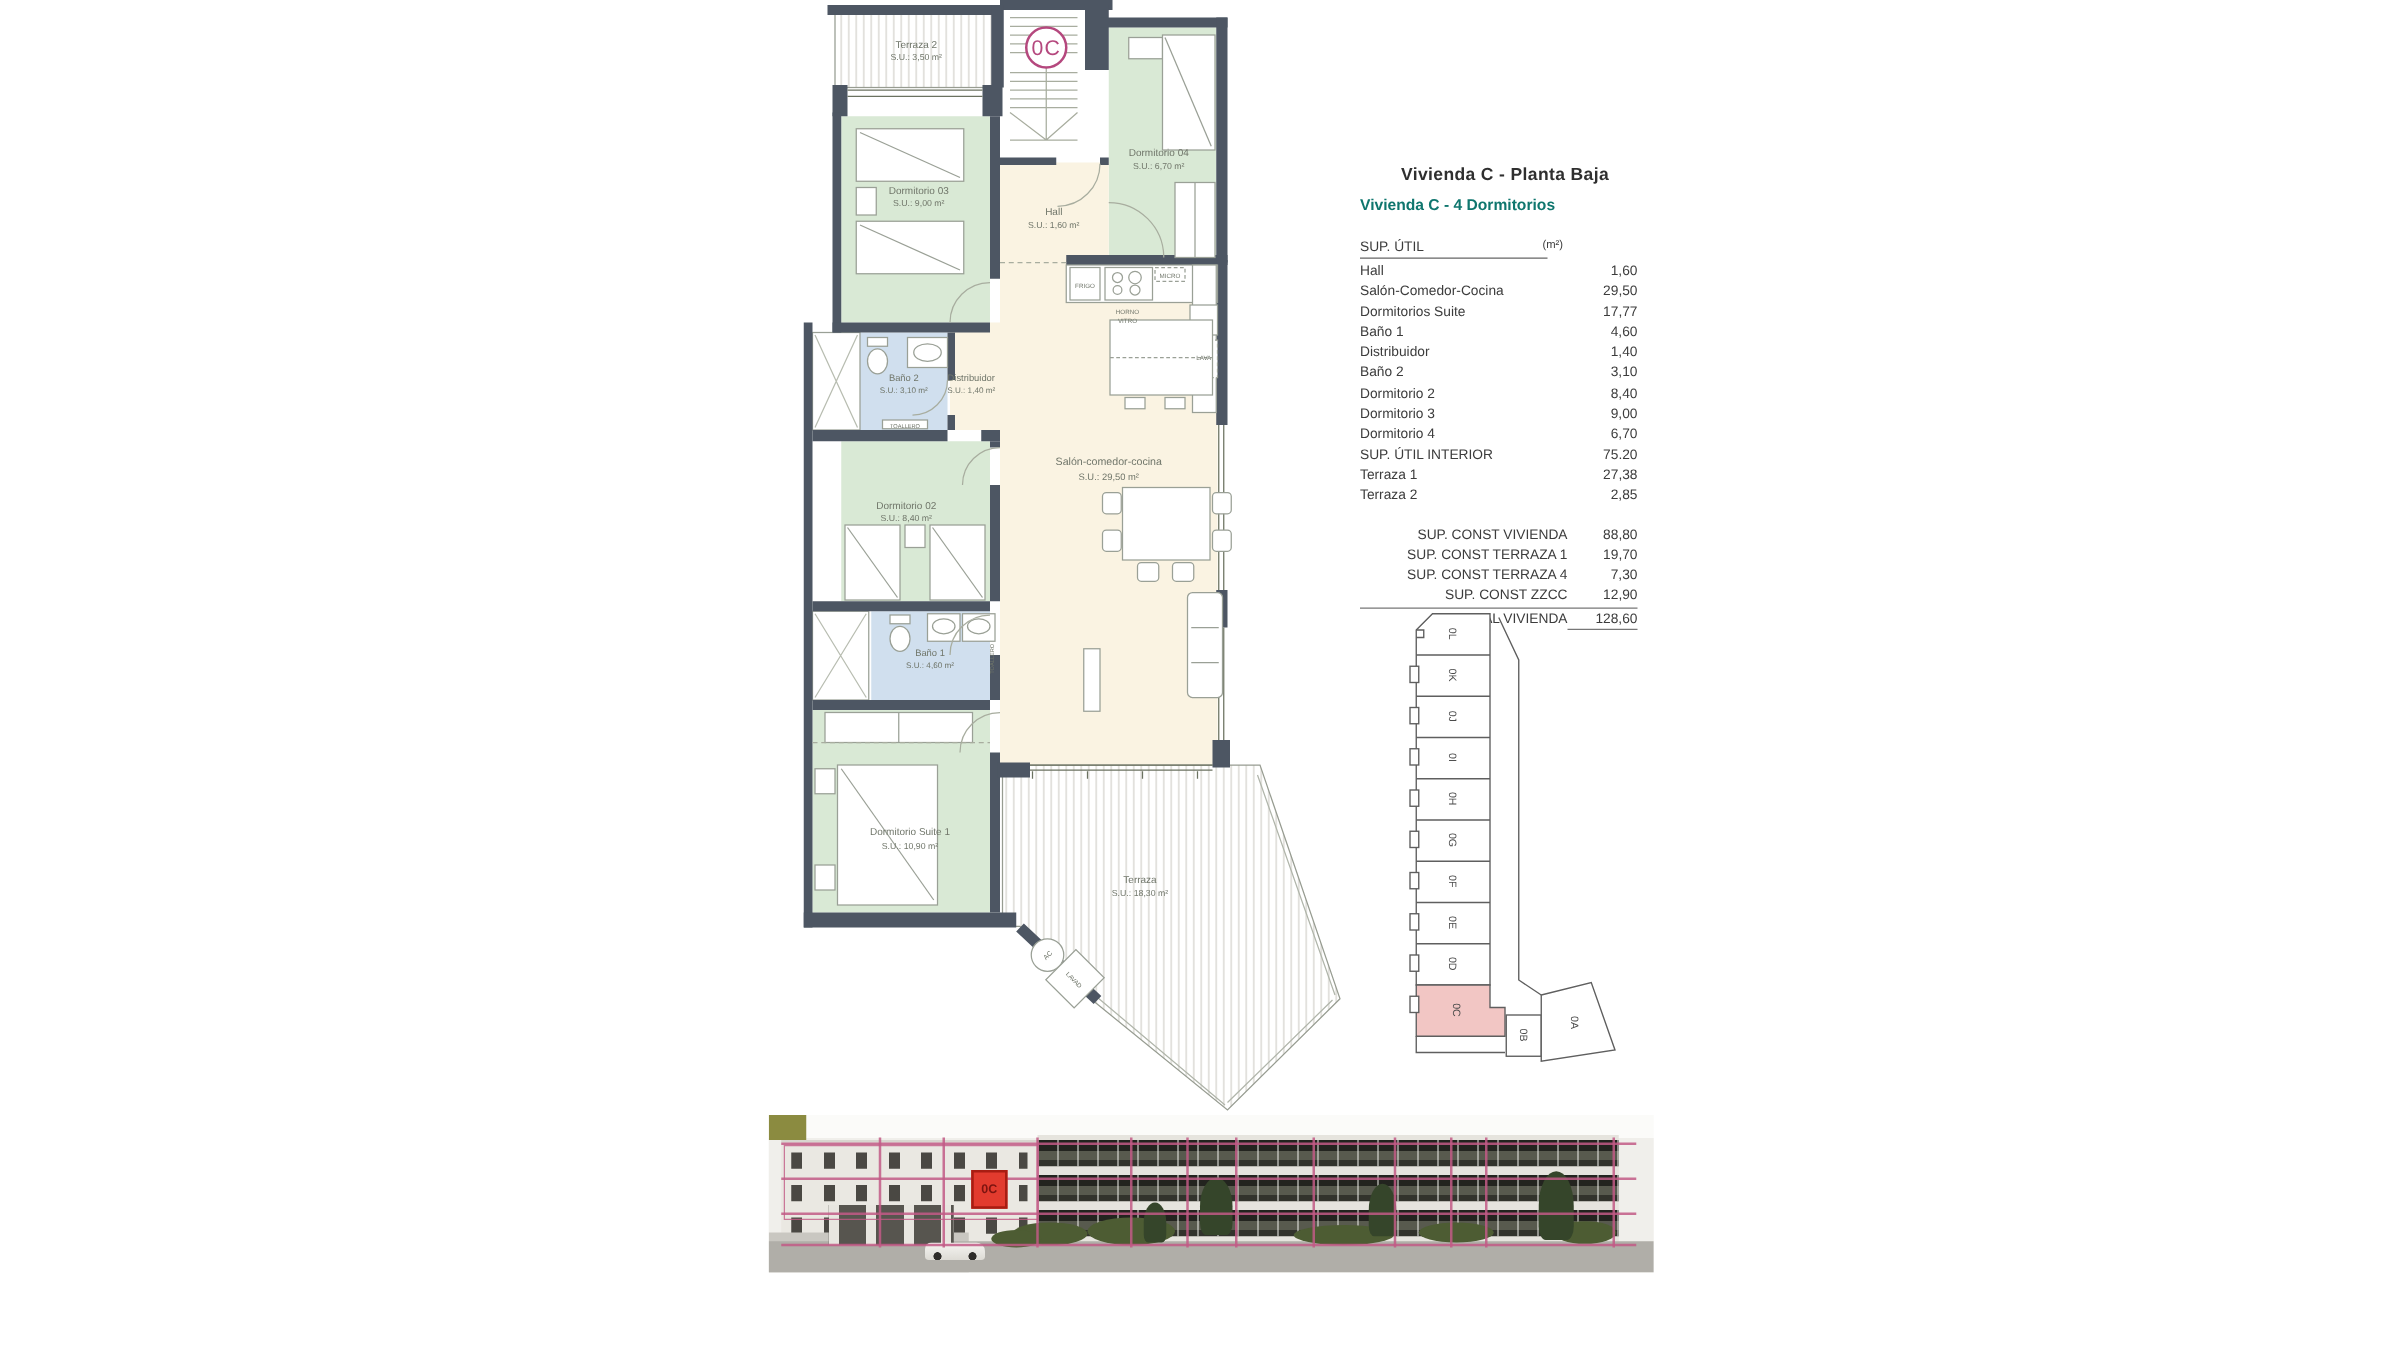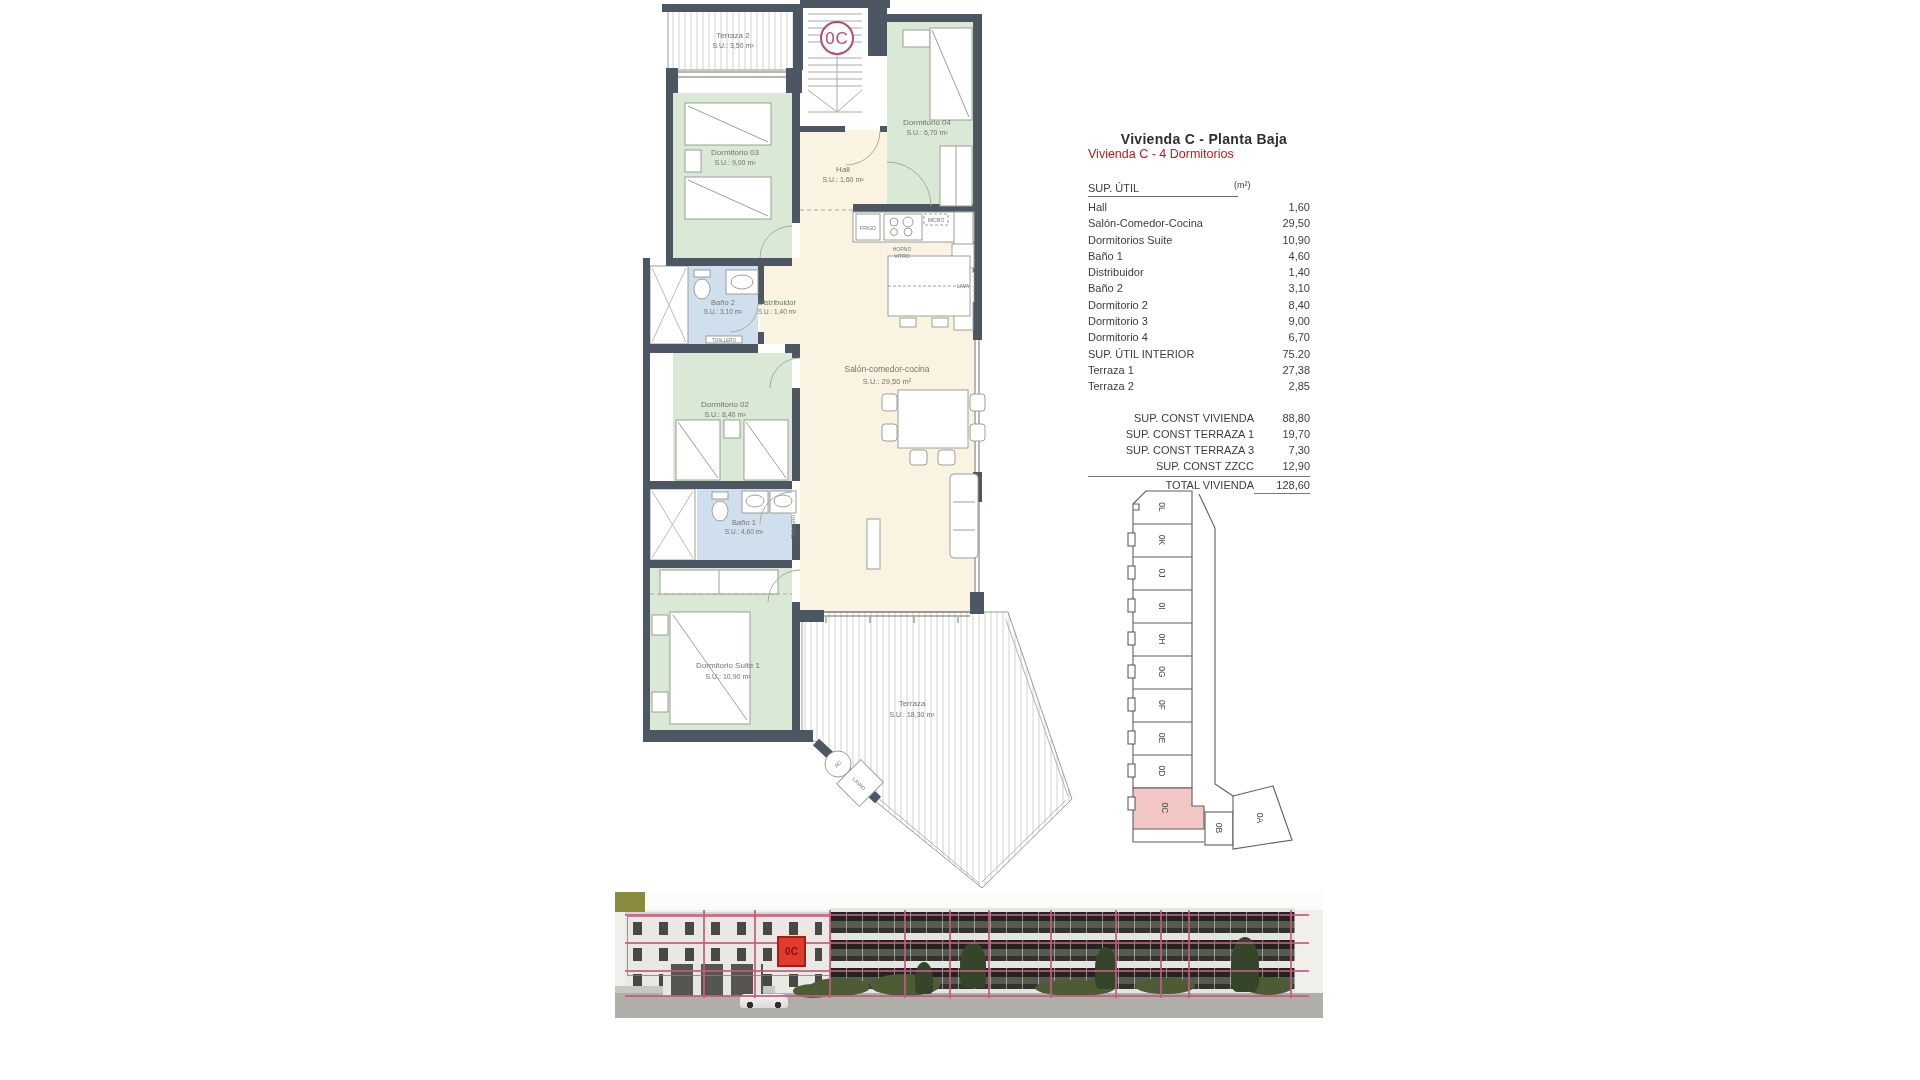--- a/index.html
+++ b/index.html
@@ -3,21 +3,21 @@
 <meta charset="utf-8">
 <style>
   html,body{margin:0;padding:0;background:#ffffff;}
   .page{position:relative;width:1920px;height:1080px;background:#ffffff;overflow:hidden;
         font-family:"Liberation Sans",sans-serif;color:#3d3d3d;}
   svg{font-family:"Liberation Sans",sans-serif;}
 
   
   .panel{position:absolute;left:1088px;top:131px;width:232px;}
   .p-title{font-size:14px;font-weight:bold;letter-spacing:.3px;text-align:center;color:#2f2f2f;}
-  .p-sub{font-size:12.5px;font-weight:normal;margin-top:0;color:#b91c1c;}
+  .p-sub{font-size:12.5px;font-weight:bold;margin-top:10px;color:#0f766e;}
   .tbl{margin-top:21px;width:222px;font-size:11px;color:#3c3c3c;}
   .thead{position:relative;height:17px;}
   .thead .hl{display:inline-block;width:150px;border-bottom:1px solid #666;padding-bottom:2px;}
   .thead .hu{position:absolute;left:146px;top:-2px;font-size:9px;}
   .arow{display:flex;justify-content:space-between;height:16.3px;line-height:16.3px;}
   .arow .val{width:56px;text-align:right;}
   .summary{margin-top:15px;}
   .srow{display:flex;height:16.3px;line-height:16.3px;}
   .srow .lbl{width:166px;text-align:right;}
   .srow .val{width:56px;text-align:right;}
@@ -281,21 +281,21 @@
       <div class="arow">
           <span class="lbl">Hall</span>
           <span class="val">1,60</span>
         </div>
       <div class="arow">
           <span class="lbl">Salón-Comedor-Cocina</span>
           <span class="val">29,50</span>
         </div>
       <div class="arow">
           <span class="lbl">Dormitorios Suite</span>
-          <span class="val">10,90</span>
+          <span class="val">17,77</span>
         </div>
       <div class="arow">
           <span class="lbl">Baño 1</span>
           <span class="val">4,60</span>
         </div>
       <div class="arow">
           <span class="lbl">Distribuidor</span>
           <span class="val">1,40</span>
         </div>
       <div class="arow">
@@ -330,21 +330,21 @@
       <div class="summary">
         <div class="srow">
             <span class="lbl">SUP. CONST VIVIENDA</span>
             <span class="val">88,80</span>
           </div>
         <div class="srow">
             <span class="lbl">SUP. CONST TERRAZA 1</span>
             <span class="val">19,70</span>
           </div>
         <div class="srow">
-            <span class="lbl">SUP. CONST TERRAZA 3</span>
+            <span class="lbl">SUP. CONST TERRAZA 4</span>
             <span class="val">7,30</span>
           </div>
         <div class="srow">
             <span class="lbl">SUP. CONST ZZCC</span>
             <span class="val">12,90</span>
           </div>
       </div>
 
       <div class="trow">
         <span class="lbl">TOTAL VIVIENDA</span>

